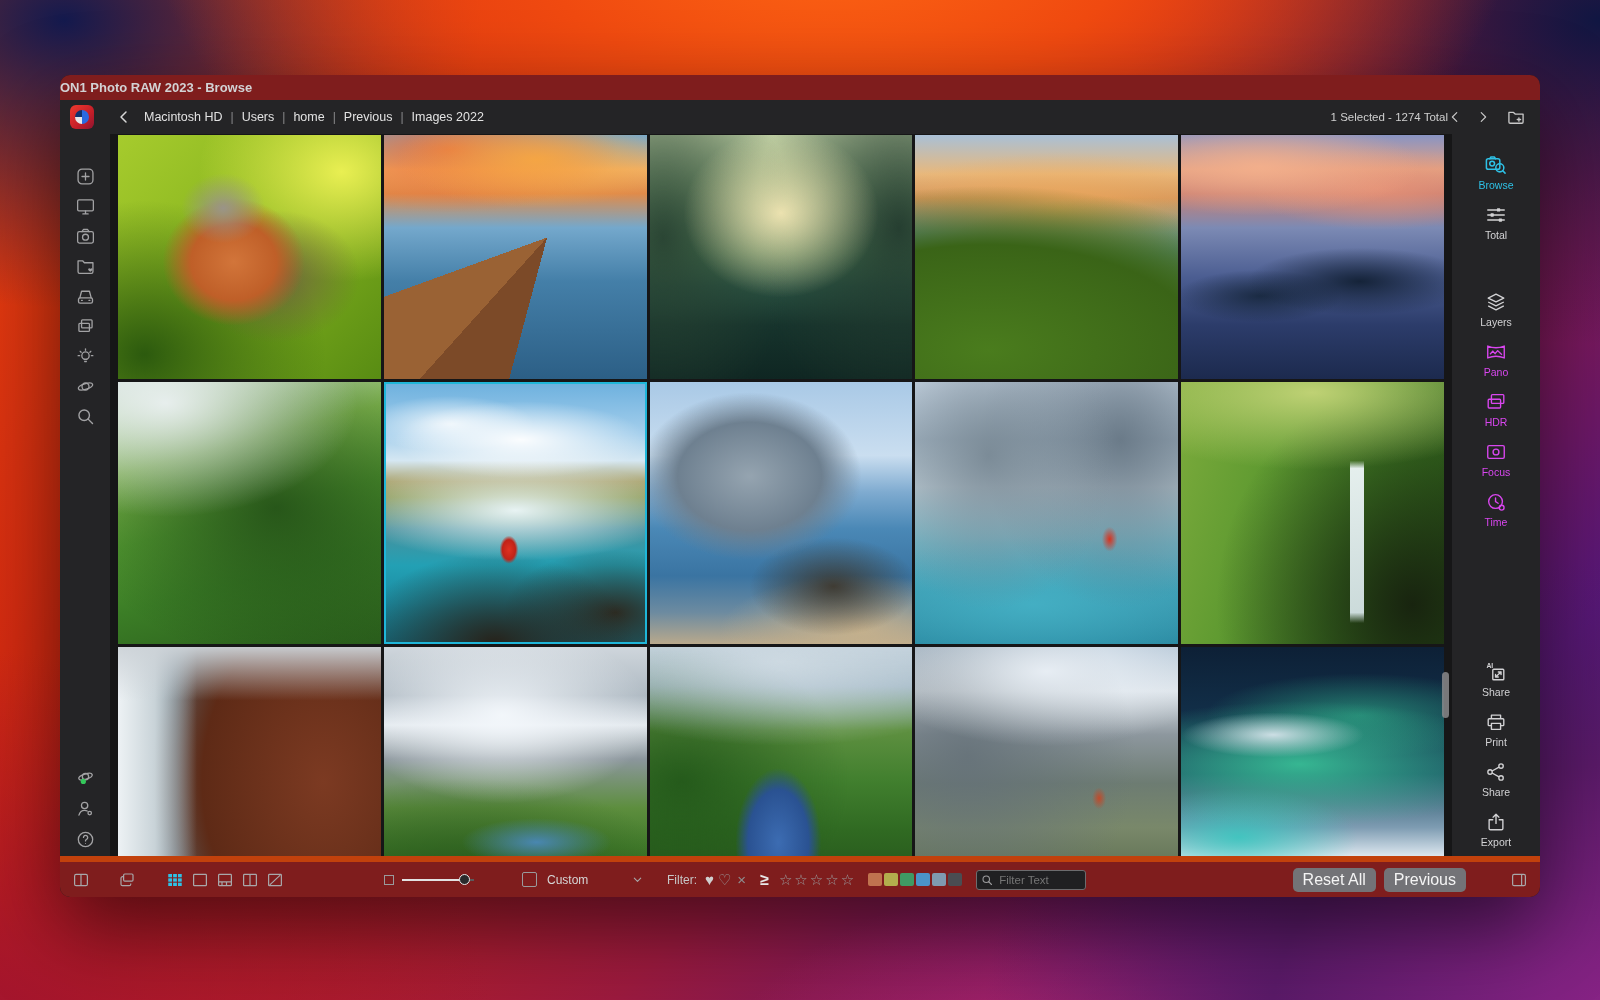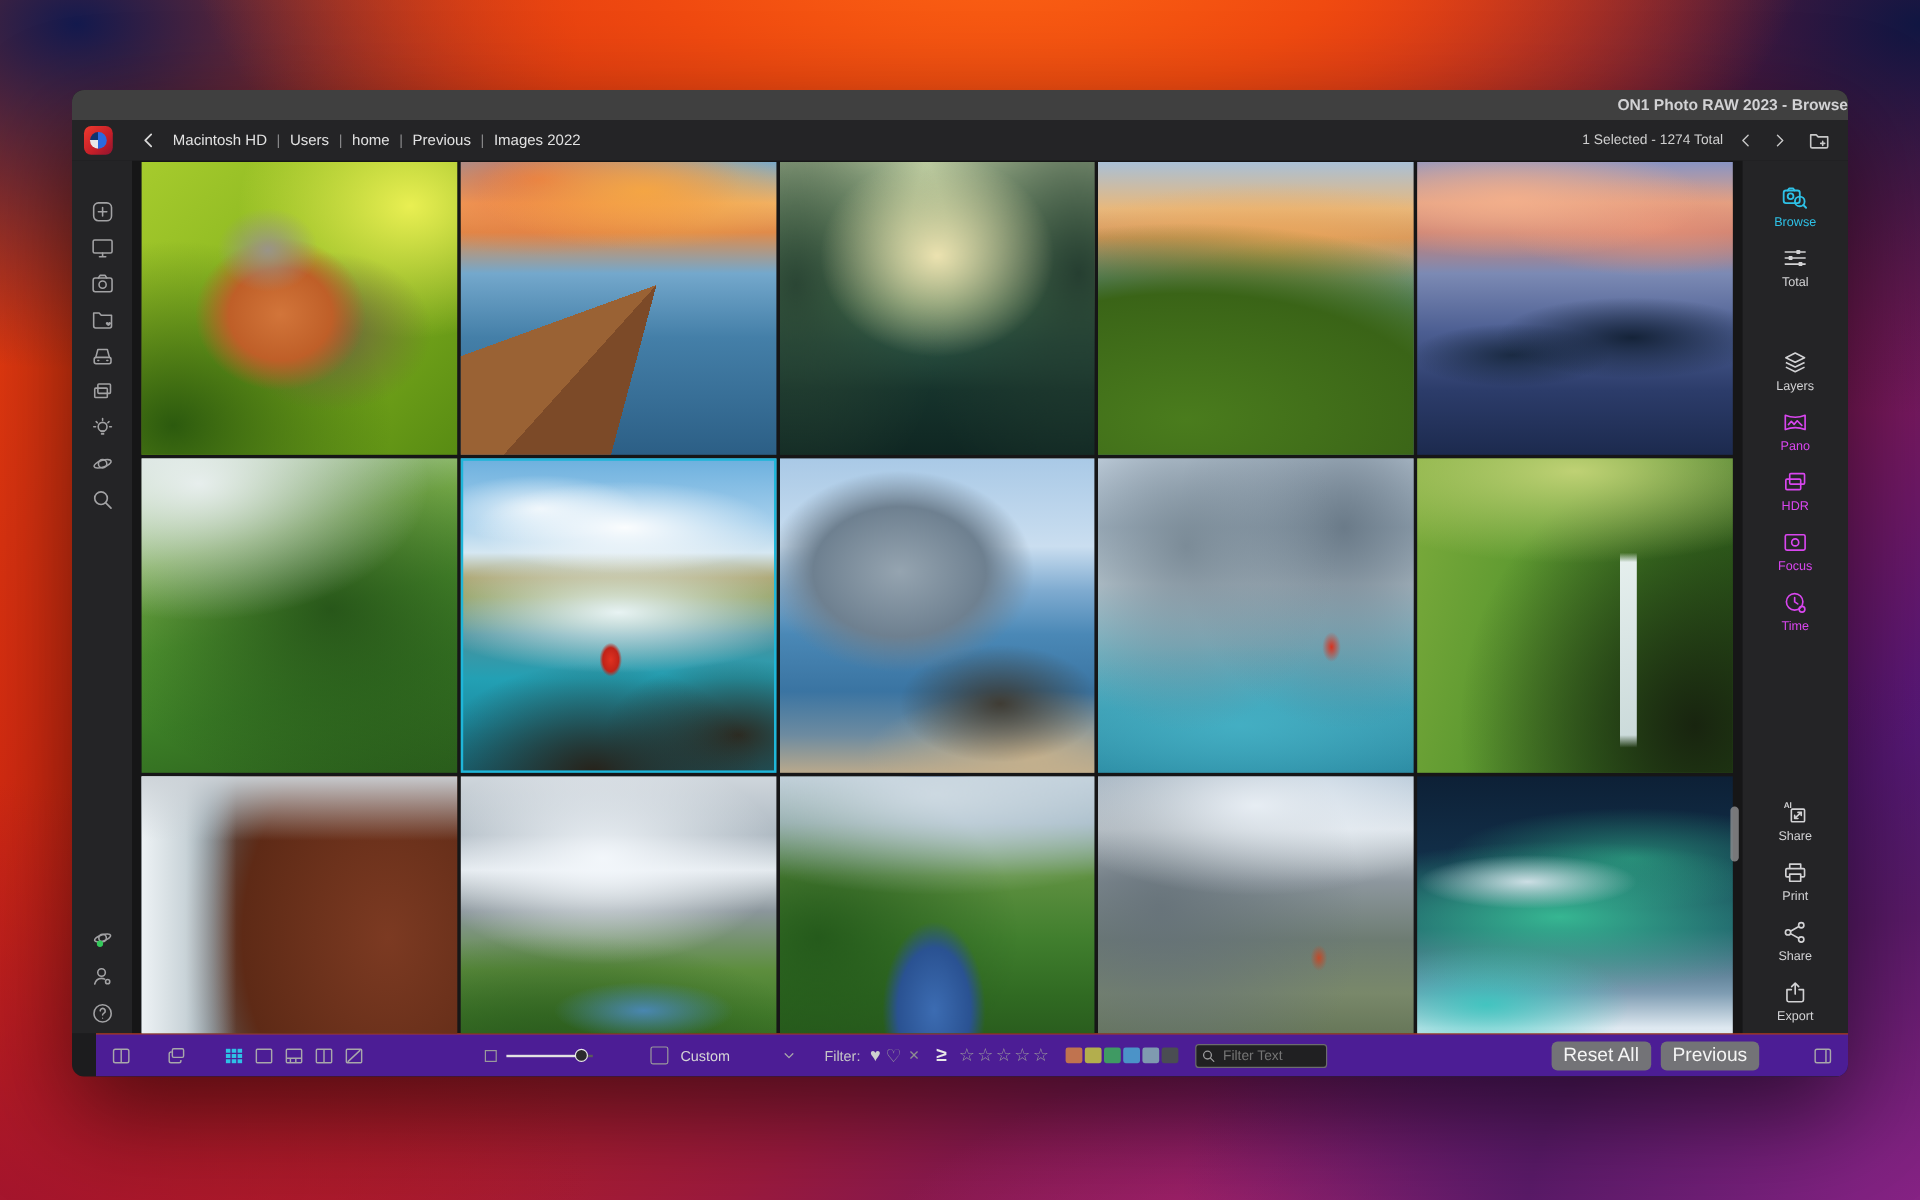--- a/index.html
+++ b/index.html
@@ -9,34 +9,34 @@
     radial-gradient(700px 480px at 4% 2%, #141a4e 0%, rgba(20,26,78,0) 60%),
     radial-gradient(820px 560px at 100% 2%, #101642 0%, rgba(16,22,66,0) 58%),
     radial-gradient(900px 640px at 102% 102%, #8c2488 0%, #5a1a68 40%, rgba(90,26,104,0) 72%),
     radial-gradient(700px 420px at 70% 112%, #d42a6a 0%, rgba(212,42,106,0) 60%),
     radial-gradient(820px 600px at -2% 104%, #a01430 0%, rgba(160,20,48,0) 65%),
     linear-gradient(135deg, #e8420e 0%, #cc2212 35%, #9c1a3e 62%, #55177a 85%, #241a5e 100%);}
   .window{position:absolute;left:60px;top:75px;width:1480px;height:822px;background:#1c1c1e;
     border-radius:10px;overflow:hidden;box-shadow:0 30px 80px rgba(0,0,0,.55);
     display:flex;flex-direction:column;}
   
-  .titlebar{height:25px;background:#404040;display:flex;align-items:center;justify-content:flex-end;flex:0 0 auto;}
+  .titlebar{height:25px;background:#7f1d1d;display:flex;align-items:center;justify-content:flex-start;flex:0 0 auto;}
   .titlebar span{font-size:13px;font-weight:bold;color:#d2d2d4;}
   
   .header{height:34px;background:#242426;display:flex;align-items:center;flex:0 0 auto;padding:0 14px 0 8px;}
   .applogo{width:24px;height:24px;border-radius:6px;margin:0 22px 0 2px;position:relative;flex:0 0 auto;
     background:linear-gradient(135deg,#f03a2e 0%,#c41e28 60%,#8e1430 100%);}
   .applogo::after{content:"";position:absolute;left:5px;top:5px;width:14px;height:14px;border-radius:50%;
     background:conic-gradient(#2a6ae0 0 180deg,#e8e8e8 180deg 270deg,#10336e 270deg 360deg);}
   .backchev{color:#d8d8d8;margin-right:12px;cursor:pointer;display:flex;}
   .crumbs{display:flex;align-items:center;gap:8px;font-size:12.5px;color:#e2e2e2;}
   .crumbs .sep{color:#8a8a8c;font-size:12px;}
   .crumbs .item{cursor:pointer;}
   .hspacer{flex:1;}
-  .status{font-size:11.5px;color:#cscsc;color:#cfcfcf;margin-right:12px;}
+  .status{font-size:11.5px;color:#cscsc;color:#cfcfcf;}
   .navchev{color:#c8c8c8;display:flex;align-items:center;gap:14px;margin-right:16px;}
   .navchev span{cursor:pointer;display:flex;}
   .folderadd{color:#c8c8c8;cursor:pointer;display:flex;}
   
   .bodyrow{flex:1 1 auto;display:flex;min-height:0;position:relative;}
   .lsidebar{width:50px;background:#242426;flex:0 0 auto;display:flex;flex-direction:column;align-items:center;
     padding:32px 0 6px 0;gap:9px;}
   .lsidebar .sicon{color:#a2a2a4;cursor:pointer;display:flex;}
   .lsidebar .push{margin-top:auto;}
   .lsidebar .grp{display:flex;flex-direction:column;gap:10px;align-items:center;}
@@ -49,22 +49,22 @@
   
   .rsidebar{width:88px;background:#242426;flex:0 0 auto;display:flex;flex-direction:column;align-items:center;padding:6px 0 6px 0;}
   .module{display:flex;flex-direction:column;align-items:center;cursor:pointer;margin-top:13px;color:#d2d2d4;}
   .module .mlabel{font-size:10.5px;margin-top:3px;}
   .module.active{color:#2ec1e6;}
   .module.disabled{color:#d946ef;cursor:default;}
   .m-layers{margin-top:50px;}
   .m-resize{margin-top:auto;}
   .m-export{margin-bottom:2px;}
   
-  .toolbar{height:35px;background:#4c1d95;border-top:1px solid #c2410c;flex:0 0 auto;
-    display:flex;align-items:center;padding:0 12px;margin-left:20px;}
+  .toolbar{height:35px;background:#7f1d1d;border-top:6px solid #c2410c;flex:0 0 auto;
+    display:flex;align-items:center;padding:0 12px;}
   .ticon{color:#a8a8aa;cursor:pointer;display:flex;flex:0 0 auto;}
   .ticon.active{color:#2ec1e6;}
   .viewgroup{display:flex;align-items:center;gap:7px;margin-left:30px;}
   .sizer{display:flex;align-items:center;margin-left:100px;gap:8px;}
   .minisq{width:8px;height:8px;border:1.3px solid #9a9a9c;cursor:pointer;}
   .slider{position:relative;width:72px;height:14px;cursor:pointer;}
   .slider .track{position:absolute;left:0;right:0;top:6px;height:2px;
     background:linear-gradient(90deg,#e2e2e2 0 82%,#5a5a5c 82%);}
   .slider .thumb{position:absolute;left:57px;top:1px;width:11px;height:11px;border-radius:50%;
     border:1.6px solid #e8e8e8;background:#2a2a2c;box-sizing:border-box;}

